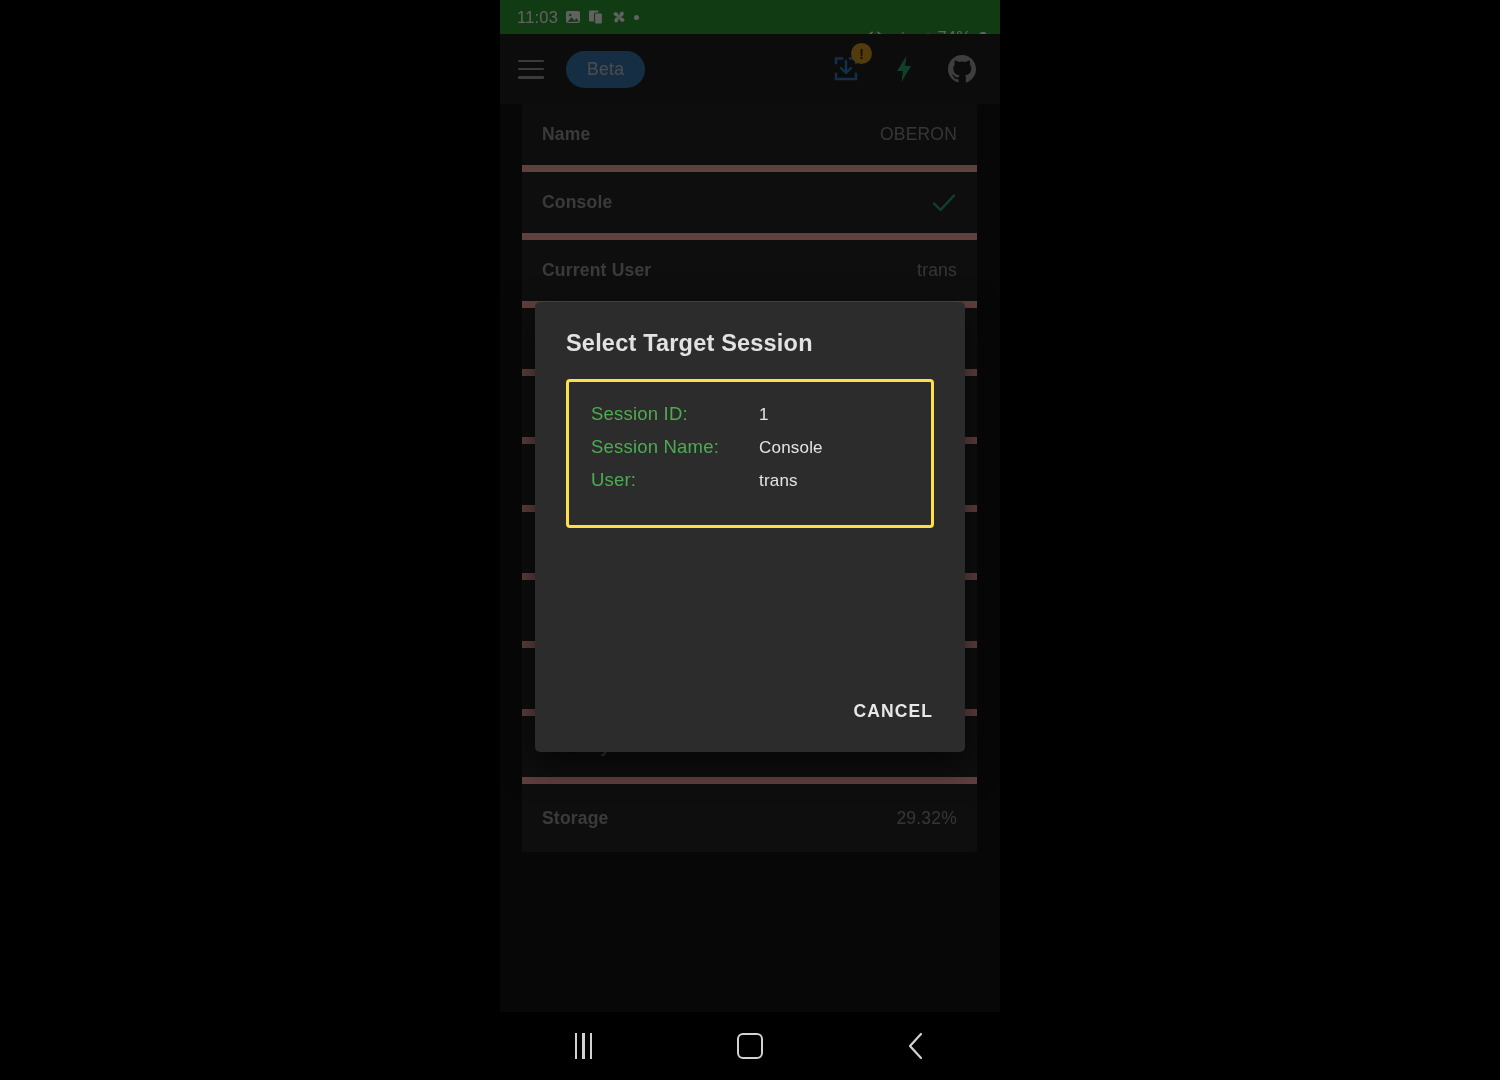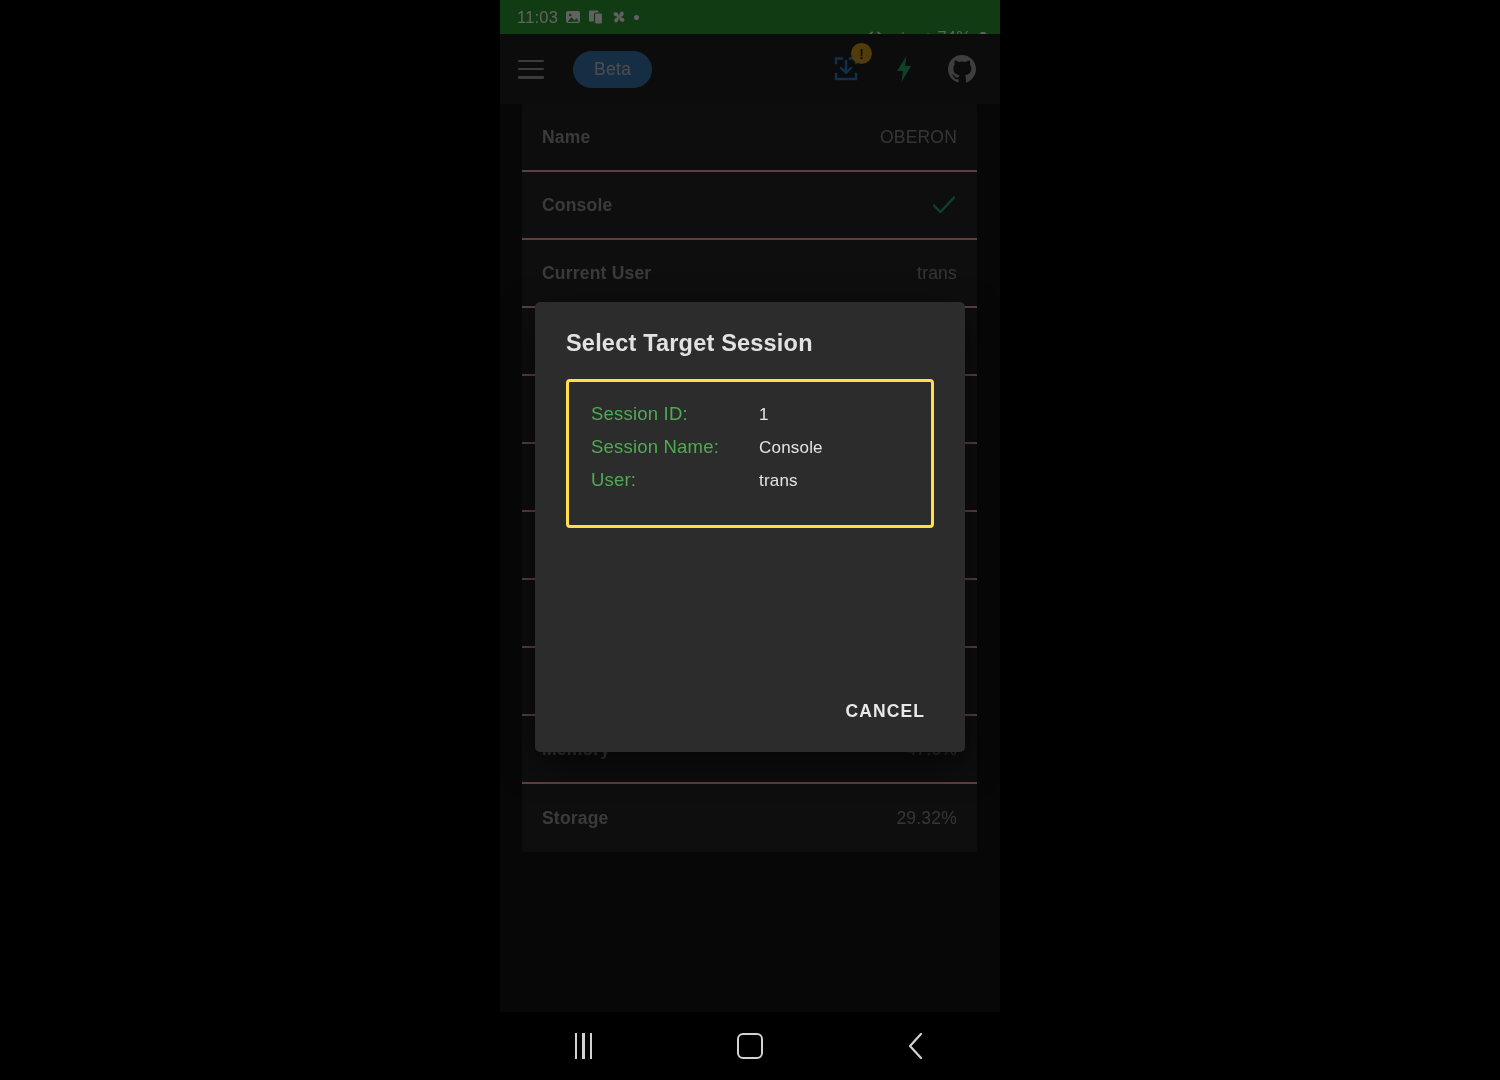--- a/index.html
+++ b/index.html
@@ -26,21 +26,21 @@
   .sb-left { display:flex; align-items:center; gap:7px; flex:1; }
   .sb-right { display:flex; align-items:flex-end; gap:6px;margin-top:41px; }
   .sb-clock { font-size:16.5px; letter-spacing:.2px; font-weight:400; }
   .sb-ico { display:inline-flex; align-items:center; justify-content:center; }
   .sb-dot { width:5px; height:5px; border-radius:50%; background:#fff; display:inline-block; }
   .sb-batt { font-size:16.5px; letter-spacing:.2px; }
 
   
   .appbar {
     position:absolute; left:0; top:34px; width:500px; height:70px;
-    background:#212121; display:flex; align-items:center; padding:16px 18px;gap:7px;
+    background:#212121; display:flex; align-items:center; padding:16px 18px;
   }
   .hamburger { width:26px; height:19px; display:flex; flex-direction:column;
                justify-content:space-between; cursor:pointer; }
   .hamburger span { display:block; height:2.6px; background:#9b9b9b; border-radius:1px; }
   .beta-chip {
     margin-left:22px; background:#3a7ab0; color:#c9c9c9;
     border-radius:22px; padding:8px 21px; font-size:17.5px; letter-spacing:.3px;
   }
   .appbar-spacer { flex:1; }
   .appbar-actions { display:flex; align-items:center; gap:26px; padding-right:4px; }
@@ -53,21 +53,21 @@
   }
 
   
   .content { position:absolute; left:0; top:104px; width:500px; height:908px; background:#131313; }
   .card {
     position:absolute; left:22px; top:0; width:455px; background:#272727;
     border-radius:3px; overflow:hidden;
   }
   .row {
     display:flex; align-items:center; justify-content:space-between;
-    height:68px; padding:0 20px; border-bottom:2px solid #fca5a5;
+    height:68px; padding:0 20px; border-bottom:7px solid #fca5a5;
     background:#272727;
   }
   .row.dark { background:#232327; }
   .row:last-child { border-bottom:none; }
   .row-label { color:#9a9a9a; font-size:17.5px; font-weight:bold; letter-spacing:.2px; }
   .row-value { color:#8d8d8d; font-size:17.5px; letter-spacing:.2px; }
   .check { width:26px; height:26px; }
 
   
   .scrim { position:absolute; left:0; top:0; width:500px; height:1012px;
@@ -89,21 +89,21 @@
   .sfield { display:flex; align-items:baseline; margin-bottom:11px; }
   .sfield:last-of-type { margin-bottom:14px; }
   .sfield-label { color:#4eab52; font-size:18.5px; width:168px; flex:none; letter-spacing:.2px; }
   .sfield-value { color:#e4e4e4; font-size:17px; letter-spacing:.2px; }
   .connect-btn {
     margin-top:24px; display:inline-block; background:#333333; color:#e8e8e8;
     border:none; border-radius:4px; padding:14px 22px;
     font-size:17px; font-weight:bold; letter-spacing:1.1px;
     font-family:"Liberation Sans", sans-serif; cursor:pointer;
   }
-  .dialog-actions { position:absolute; right:28px; bottom:20px; }
+  .dialog-actions { position:absolute; right:20px; bottom:20px; }
   .cancel-btn {
     background:transparent; border:none; color:#e8e8e8;
     font-size:17.5px; font-weight:bold; letter-spacing:1.1px;
     padding:10px 12px; cursor:pointer;
     font-family:"Liberation Sans", sans-serif;
   }
 
   
   .navbar {
     position:absolute; left:0; bottom:0; width:500px; height:68px;

